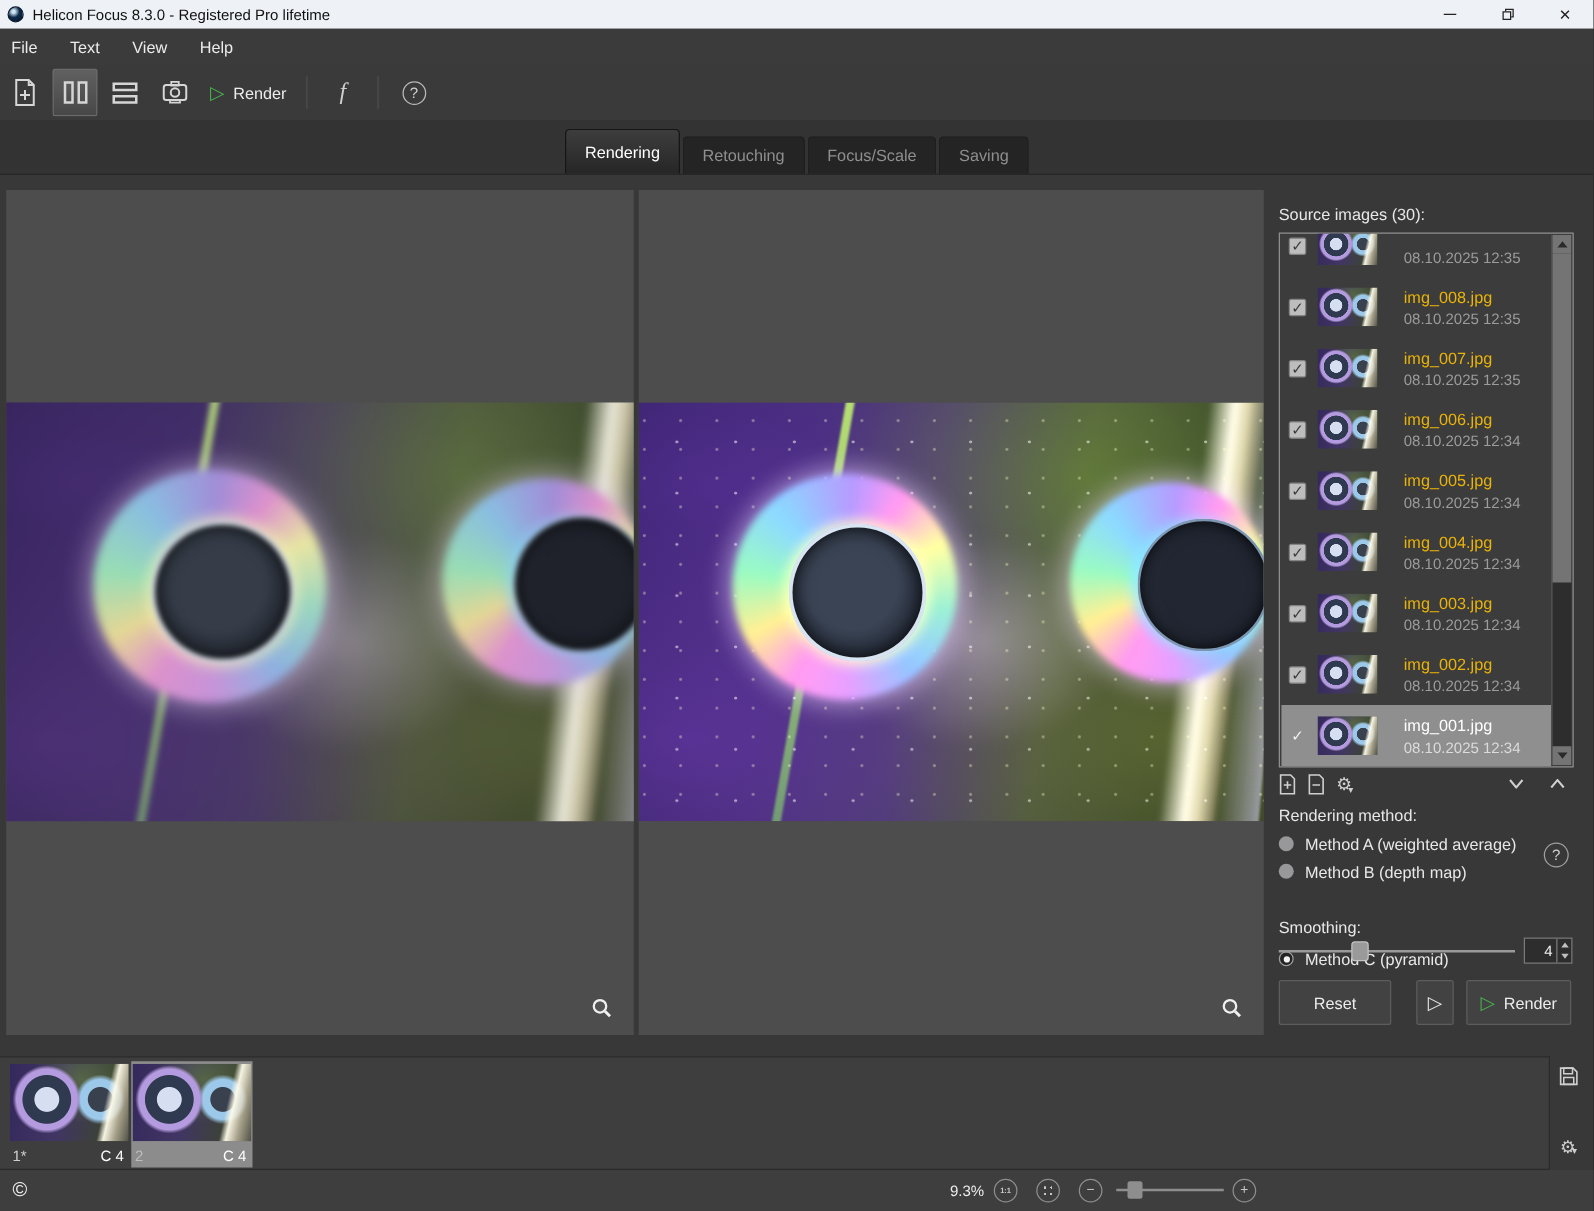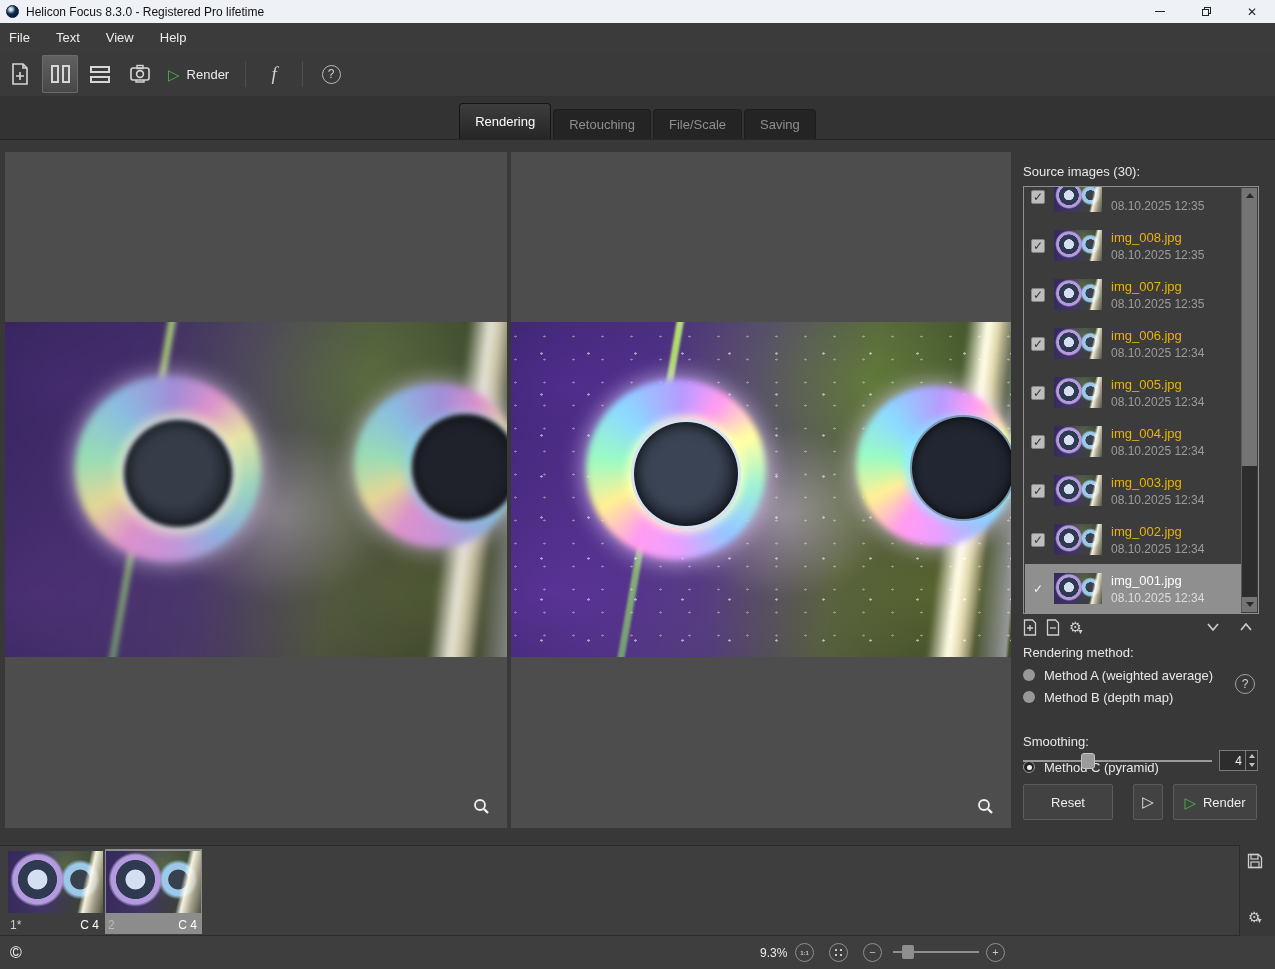--- a/index.html
+++ b/index.html
@@ -115,21 +115,21 @@
   .src-header{font-size:13px;color:#e8e8e8;margin:12px 0 7px 0;}
   .src-list{position:relative;width:236px;height:428px;border:1px solid #8f8f8f;background:#3c3c3c;}
   .list-viewport{position:absolute;left:1px;top:0;right:17px;bottom:0;overflow:hidden;}
   .src-row{height:49px;display:flex;align-items:center;padding-left:6px;}
   .src-row.first{margin-top:-15px;}
   .src-row.selected{background:#8f8f8f;}
   .cb{width:14px;height:14px;background:#bdbdbd;border:1px solid #848484;border-radius:2px;
       display:flex;align-items:center;justify-content:center;font-size:12px;color:#3a3a3a;line-height:1;flex:0 0 auto;}
   .src-row.selected .cb{background:transparent;border-color:transparent;color:#f2f2f2;}
   .src-thumb{position:relative;width:48px;height:31px;margin:0 9px;overflow:hidden;flex:0 0 auto;}
-  .src-meta{display:flex;flex-direction:column;gap:3px;min-width:0;}
+  .src-meta{display:flex;flex-direction:column;gap:3px;min-width:0;margin-left:12px;}
   .src-name{font-size:13px;color:#eab308;white-space:nowrap;}
   .src-date{font-size:12px;color:#9c9c9c;white-space:nowrap;}
   .src-row.selected .src-name{color:#ffffff;}
   .src-row.selected .src-date{color:#dcdcdc;}
   .src-row.clipped .src-name{visibility:hidden;}
 
   .list-scroll{position:absolute;top:1px;right:1px;bottom:1px;width:16px;background:#2d2d2d;border-left:1px solid #5a5a5a;}
   .scroll-btn{position:absolute;left:0;width:15px;height:15px;background:#747474;display:flex;align-items:center;justify-content:center;}
   .scroll-btn.up{top:0;}
   .scroll-btn.down{bottom:0;}
@@ -265,21 +265,21 @@
     </span>
     <span class="tb-sep"></span>
     <span class="tb-btn">
       <span class="help-circle">?</span>
     </span>
   </div>
 
   <div class="tabstrip">
     <span class="tab active">Rendering</span>
     <span class="tab">Retouching</span>
-    <span class="tab">File/Scale</span>
+    <span class="tab">Focus/Scale</span>
     <span class="tab">Saving</span>
   </div>
 
   <div class="panel panel-left">
     <div class="panel-image soft-wrap">
       <div class="scene">
         <div class="haze"></div>
         <div class="greenline"></div>
         <div class="streak"></div>
         <div class="edgeband"></div>

